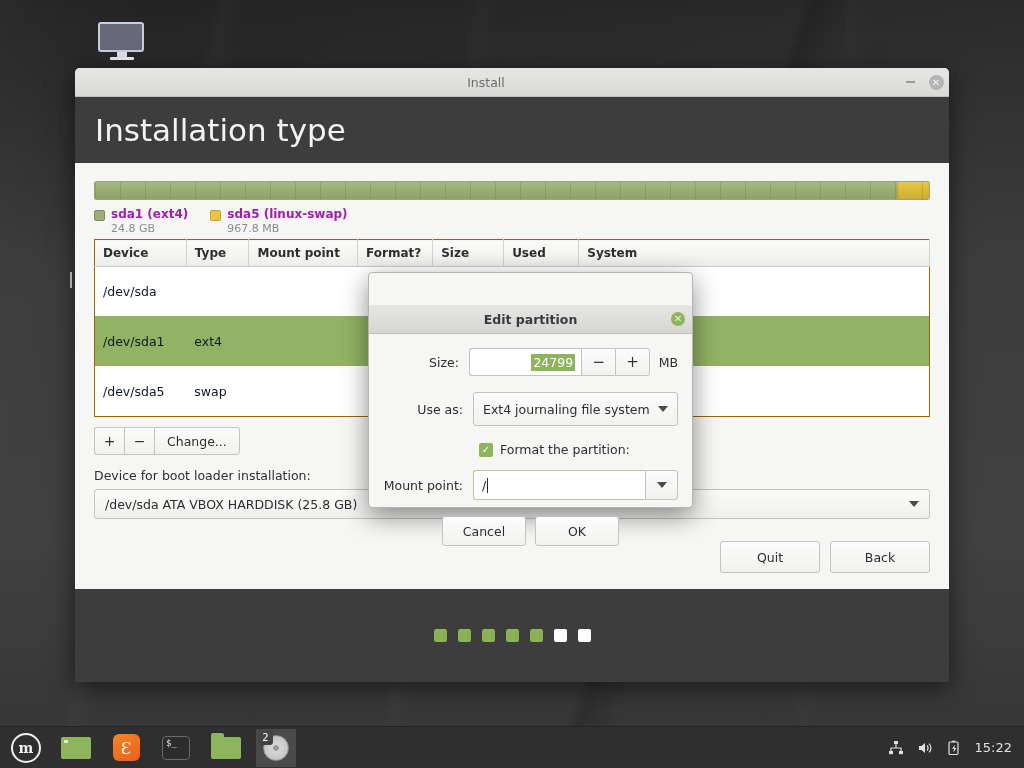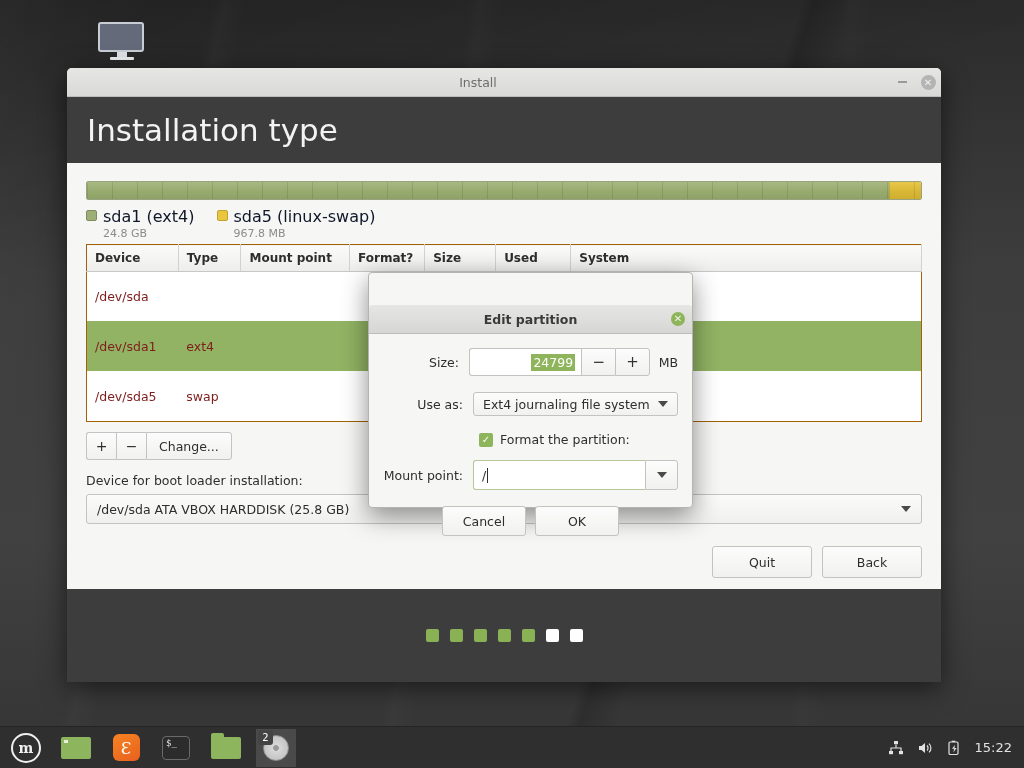--- a/index.html
+++ b/index.html
@@ -40,21 +40,21 @@
   .mon-base { width: 24px; height: 3px; background: #eceef2; margin: 0 auto; border-radius: 1px; }
 
   
   #caret-artifact {
     position: absolute; left: 70px; top: 272px; width: 2px; height: 16px;
     background: #d8d8d8;
   }
 
   
   #installer {
-    position: absolute; left: 67px; top: 68px; width: 874px; height: 614px;
+    position: absolute; left: 75px; top: 68px; width: 874px; height: 614px;
     background: #f6f6f5; border-radius: 5px 5px 0 0;
     box-shadow: 0 6px 26px rgba(0,0,0,0.55);
     overflow: hidden;
   }
   #titlebar {
     height: 29px; background: linear-gradient(180deg, #e6e6e4 0%, #d9d9d7 100%);
     border-bottom: 1px solid #bdbdbb;
     display: flex; align-items: center; position: relative;
   }
   #title-text {
@@ -96,37 +96,37 @@
       rgba(0,0,0,0.10) 0px, rgba(0,0,0,0.10) 1px, transparent 1px, transparent 25px);
   }
 
   #legend { display: flex; gap: 22px; margin-top: 7px; }
   .legend-item { display: flex; gap: 6px; }
   .legend-sw {
     width: 11px; height: 11px; border-radius: 2px; margin-top: 3px; flex: none;
   }
   .sw-ext4 { background: #9dae77; border: 1px solid #7d8c5e; }
   .sw-swap { background: #e9c63e; border: 1px solid #c2a32c; }
-  .legend-name { font-size: 16px; font-weight: normal; color: #0f172a; }
+  .legend-name { font-size: 12px; font-weight: bold; color: #a21caf; }
   .legend-size { font-size: 11px; color: #8b8b8b; margin-top: 1px; }
 
   
   #ptable {
     margin-top: 4px; border: 1px solid #a16207; background: #fff;
     height: 170px; border-collapse: collapse; width: 100%;
     table-layout: fixed;
   }
   #ptable thead th {
     background: linear-gradient(180deg, #fbfbfa 0%, #ededeb 100%);
     border-right: 1px solid #d2d2d0; border-bottom: 1px solid #c8c8c6;
     font-size: 12px; font-weight: bold; color: #2e2e2e;
     text-align: left; padding: 6px 8px; height: 27px;
   }
   #ptable tbody td {
-    font-size: 12.5px; color: #7f1d1d; padding: 17px 8px; height: 22px;
+    font-size: 12.5px; color: #0f172a; padding: 17px 8px; height: 22px;
     border: none; vertical-align: middle;
   }
   tr.row-sel td { background: #91b363; color: #ffffff; }
   .fmt-box {
     width: 13px; height: 13px; border: 1px solid #bcbcbc; background: #fff;
     border-radius: 2px; display: inline-block;
   }
   tr.row-sel .fmt-box { border-color: #b4cf94; background: #9cbd72; }
 
   
@@ -200,21 +200,21 @@
   .spin-btn {
     width: 36px; height: 28px; border: 1px solid #c3c3c1;
     background: linear-gradient(180deg, #fcfcfc 0%, #f1f1ef 100%);
     display: flex; align-items: center; justify-content: center;
     font-size: 15px; color: #333; cursor: pointer; border-right: none;
   }
   .spin-btn:last-of-type { border-right: 1px solid #c3c3c1; border-radius: 0 3px 3px 0; }
   .unit { font-size: 12.5px; color: #2e2e2e; margin-left: 9px; }
 
   .combo {
-    flex: 1; height: 24px; background: linear-gradient(180deg, #fcfcfc 0%, #f1f1ef 100%);
+    flex: 1; height: 34px; background: linear-gradient(180deg, #fcfcfc 0%, #f1f1ef 100%);
     border: 1px solid #c3c3c1; border-radius: 3px; display: flex; align-items: center;
     padding: 2px 9px; font-size: 12.5px; color: #2e2e2e; cursor: pointer;
   }
   .combo .arrow { margin-left: auto; }
 
   #format-row { display: flex; align-items: center; margin: 0 0 13px 96px; }
   #format-check {
     width: 14px; height: 14px; background: #8eb45c; border-radius: 2px;
     color: #fff; font-size: 10px; line-height: 14px; text-align: center; margin-right: 7px;
   }

